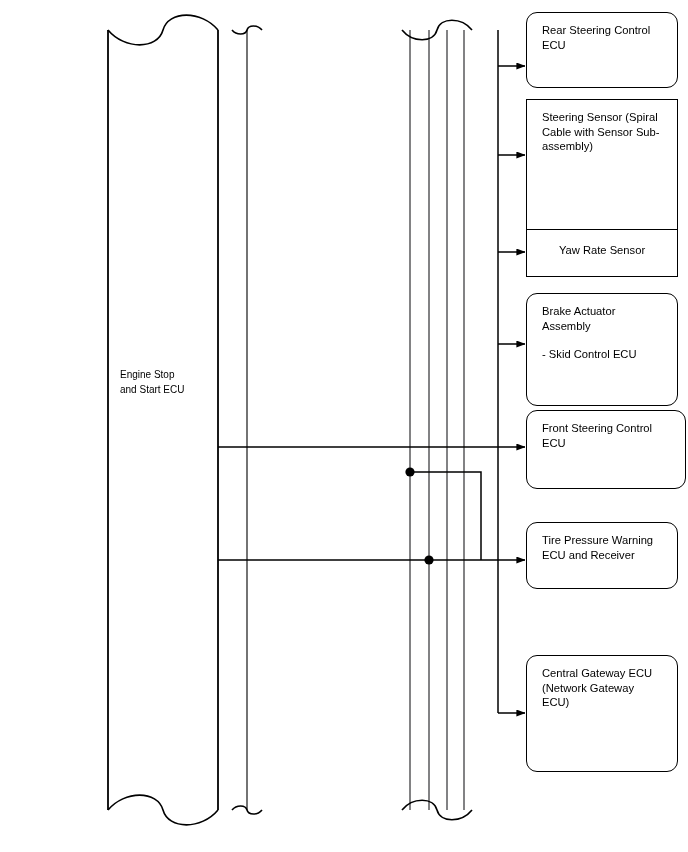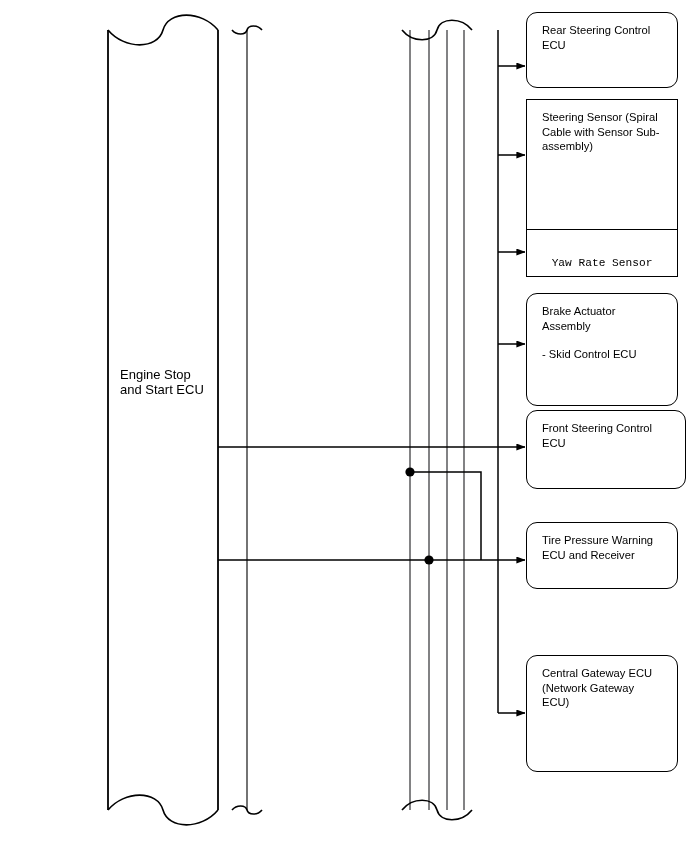--- a/index.html
+++ b/index.html
@@ -44,21 +44,21 @@
     color: #000000;
     white-space: pre-line;
   }
   .node-label.center {
     left: 0;
     right: 0;
     text-align: center;
   }
   .src-label {
     position: absolute;
-    font-size: 13px;
+    font-size: 10px;
     line-height: 14.6px;
     color: #000000;
     white-space: pre-line;
   }
 </style>
 </head>
 <body>
 
 <div id="diagram-root">
 
@@ -111,21 +111,21 @@
       <div class="node-box rounded" style="left: 526px; top: 12px; width: 152px; height: 76px;">
         <div class="node-label">Rear Steering Control
 ECU</div>
       </div>
       <div class="node-box" style="left: 526px; top: 99px; width: 152px; height: 145px;">
         <div class="node-label">Steering Sensor (Spiral
 Cable with Sensor Sub-
 assembly)</div>
       </div>
       <div class="node-box" style="left: 526px; top: 229px; width: 152px; height: 48px;">
-        <div class="node-label center" style="top: 26px; font-family: Liberation Mono, monospace;">Yaw Rate Sensor</div>
+        <div class="node-label center" style="top: 13px;">Yaw Rate Sensor</div>
       </div>
       <div class="node-box rounded" style="left: 526px; top: 293px; width: 152px; height: 113px;">
         <div class="node-label">Brake Actuator
 Assembly</div>
         <div class="node-label" style="top: 53px;">- Skid Control ECU</div>
       </div>
       <div class="node-box rounded" style="left: 526px; top: 410px; width: 160px; height: 79px;">
         <div class="node-label">Front Steering Control
 ECU</div>
       </div>

